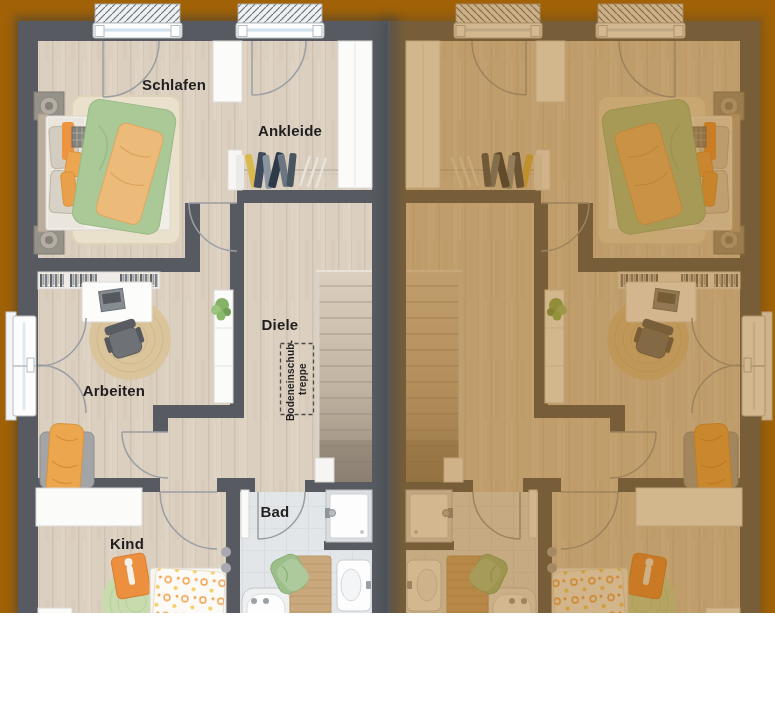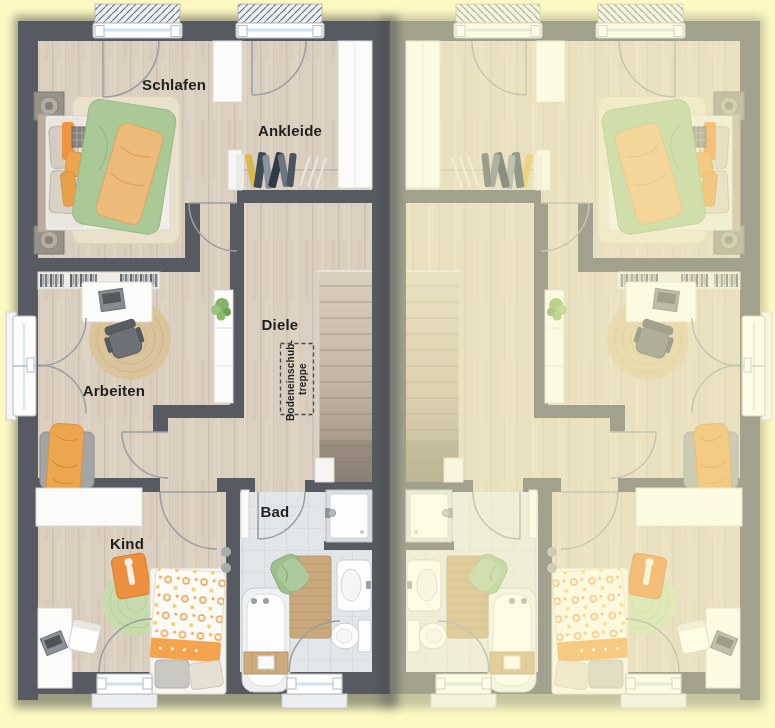--- a/index.html
+++ b/index.html
@@ -1,16 +1,16 @@
 <!DOCTYPE html>
 <html><head>
 <meta charset="utf-8">
 <style>
   html,body{margin:0;padding:0;background:#ffffff;}
-  .stage{width:775px;height:728px;position:relative;background:#fef9c3;overflow:hidden;}
+  .stage{width:775px;height:613px;position:relative;background:#a16207;overflow:hidden;}
   svg{display:block;}
   text{font-family:"Liberation Sans",sans-serif;fill:#1f1f1f;}
   .room-label{font-size:15px;font-weight:600;letter-spacing:.2px;}
   .small-label{font-size:10px;font-weight:600;letter-spacing:.2px;}
 </style>
 </head>
 <body>
 
 <div class="stage">
 <svg width="775" height="728" viewBox="0 0 775 728">

